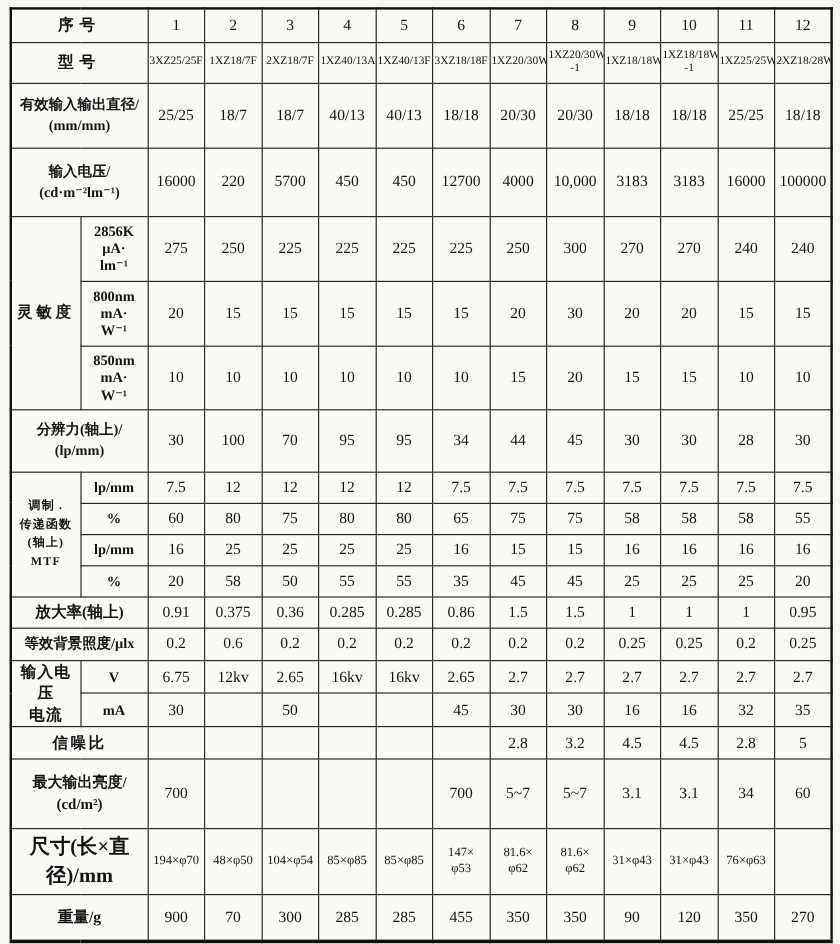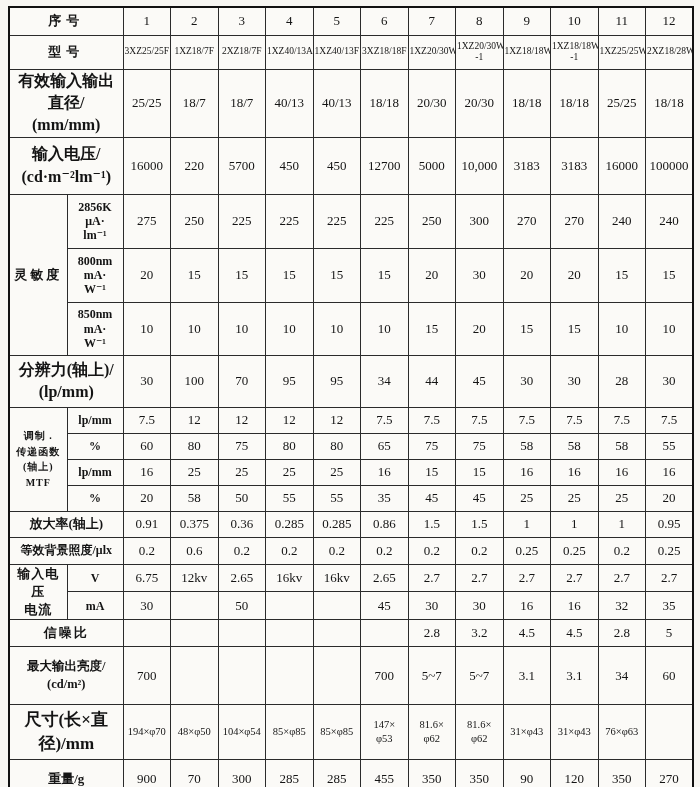--- a/index.html
+++ b/index.html
@@ -51,21 +51,21 @@
   .row-snr{height:27px;}
   .row-max-luminance{height:58px;}
   .row-dimensions{height:55px;}
   .row-weight{height:39px;}
   
   .row-serial th{letter-spacing:5px;}
   .row-model th{letter-spacing:5px;}
   .row-model td{font-size:9.5px;line-height:1.2;letter-spacing:0;}
   .row-snr th{letter-spacing:2px;}
   .row-sens-2856k .group-lbl{letter-spacing:3px;}
-  .row-diameter th,.row-gain th,.row-resolution th{font-size:16px;}
+  .row-diameter th,.row-gain th,.row-resolution th{font-size:12px;}
   .row-ebi th{font-size:12px;letter-spacing:0;}
   .row-dimensions th{font-size:17px;letter-spacing:0;}
   .row-dimensions td{font-size:10.5px;line-height:1.35;}
   .row-max-luminance th{font-size:12.5px;}
   .row-mtf-lpmm-1 .group-lbl{font-size:10px;line-height:1.55;}
 </style>
 </head>
 <body>
 
 <div class="sheet">
@@ -137,21 +137,21 @@
         </tr>
         <tr class="row-gain">
           <th colspan="2" class="lbl main-lbl">输入电压/
 (cd·m⁻²lm⁻¹)</th>
           <td>16000</td>
           <td>220</td>
           <td>5700</td>
           <td>450</td>
           <td>450</td>
           <td>12700</td>
-          <td>5000</td>
+          <td>4000</td>
           <td>10,000</td>
           <td>3183</td>
           <td>3183</td>
           <td>16000</td>
           <td>100000</td>
         </tr>
         <tr class="row-sens-2856k">
           <th rowspan="3" class="lbl group-lbl">灵敏度</th>
           <th class="lbl sub-lbl">2856K
 μA·

